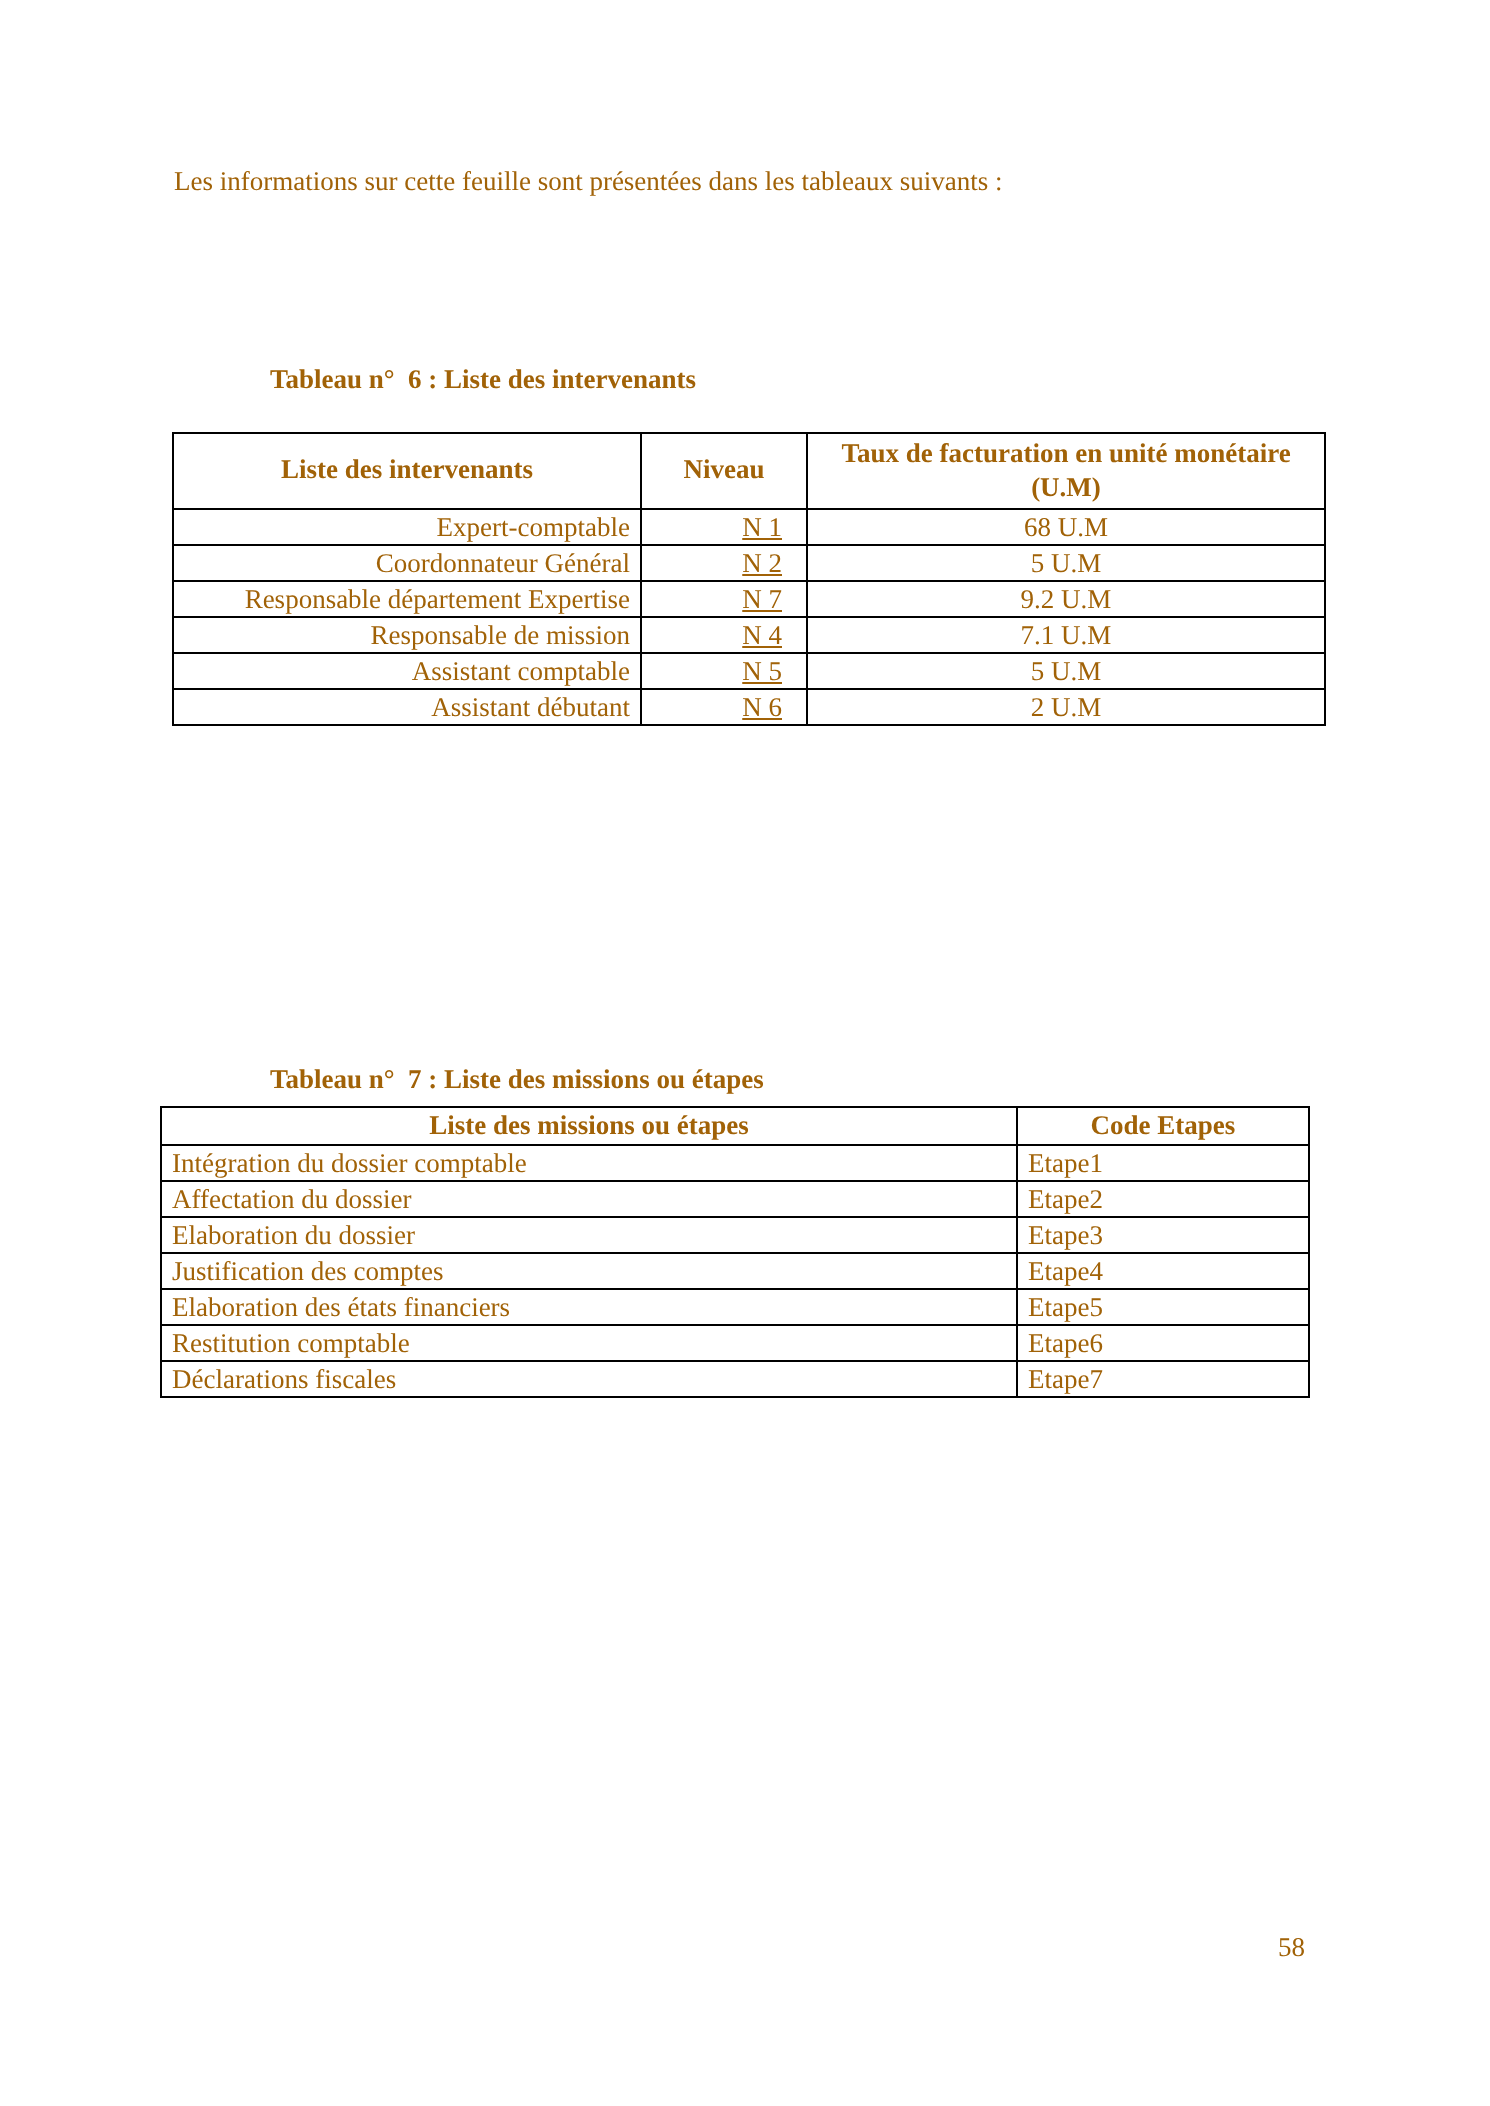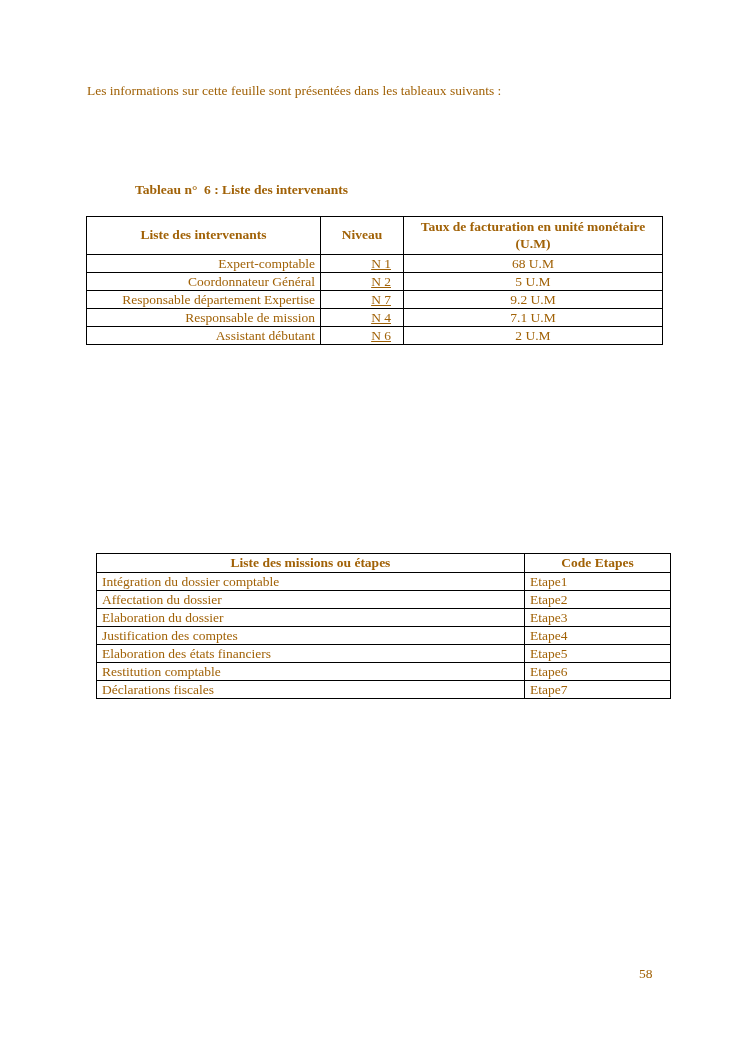--- a/index.html
+++ b/index.html
@@ -65,21 +65,21 @@
   .table-6 td { height: 17px; }
   .table-6 .col-intervenant { width: 234px; }
   .table-6 .col-niveau      { width: 83px; }
   .table-6 .col-taux        { width: 259px; }
   .table-6 td.cell-intervenant { text-align: right; }
   .table-6 td.cell-niveau      { text-align: right; padding-right: 12px; text-decoration: underline; }
   .table-6 td.cell-taux        { text-align: center; }
 
   
   .table-7 {
-    left: 96px;
+    left: 80px;
     top: 553px;
     width: 574px;
   }
   .table-7 th { height: 18px; }
   .table-7 td { height: 17px; }
   .table-7 .col-mission { width: 428px; }
   .table-7 .col-code    { width: 146px; }
   .table-7 td.cell-mission { text-align: left; }
   .table-7 td.cell-code    { text-align: left; }
 
@@ -127,27 +127,33 @@
         <td class="cell-intervenant">Responsable département Expertise</td>
         <td class="cell-niveau">N 7</td>
         <td class="cell-taux">9.2 U.M</td>
       </tr>
       <tr>
         <td class="cell-intervenant">Responsable de mission</td>
         <td class="cell-niveau">N 4</td>
         <td class="cell-taux">7.1 U.M</td>
       </tr>
       <tr>
+        <td class="cell-intervenant">Assistant comptable</td>
+        <td class="cell-niveau">N 5</td>
+        <td class="cell-taux">5 U.M</td>
+      </tr>
+      <tr>
         <td class="cell-intervenant">Assistant débutant</td>
         <td class="cell-niveau">N 6</td>
         <td class="cell-taux">2 U.M</td>
       </tr>
     </tbody>
   </table>
 
+  <div class="table-caption caption-t7">Tableau n°  7 : Liste des missions ou étapes</div>
 
   <table class="doc-table table-7">
     <colgroup>
       <col class="col-mission">
       <col class="col-code">
     </colgroup>
     <thead>
       <tr>
         <th>Liste des missions ou étapes</th>
         <th>Code Etapes</th>

